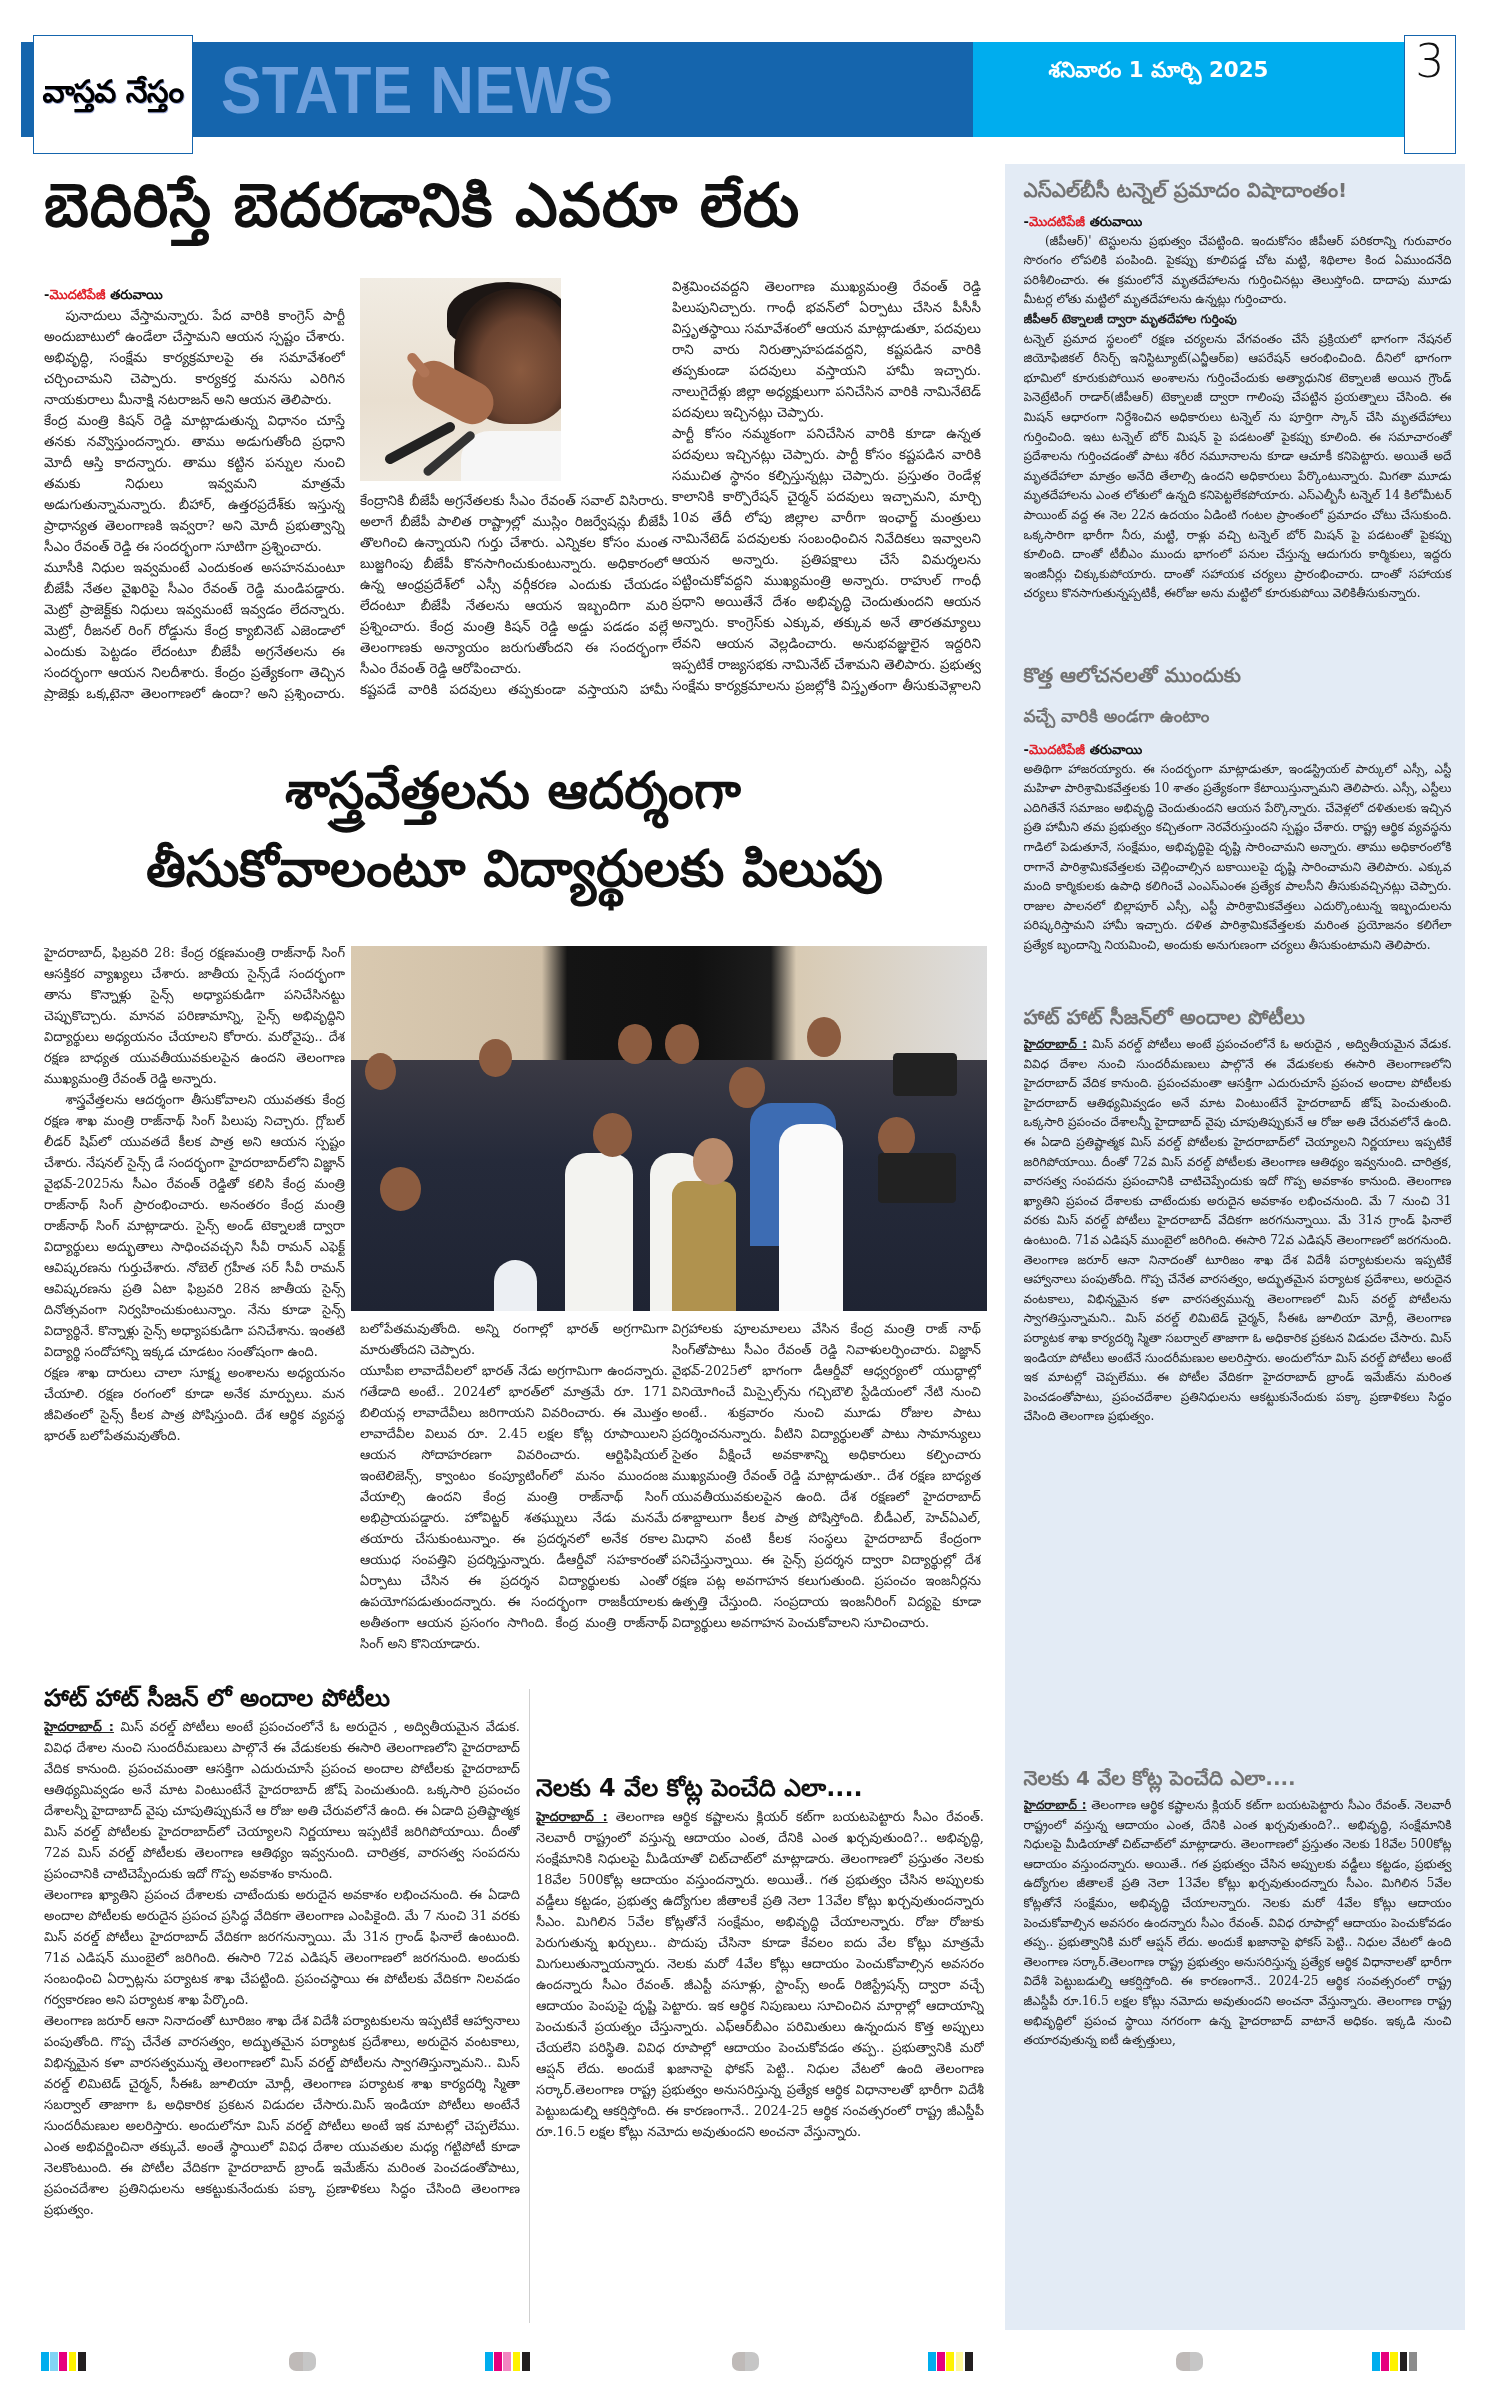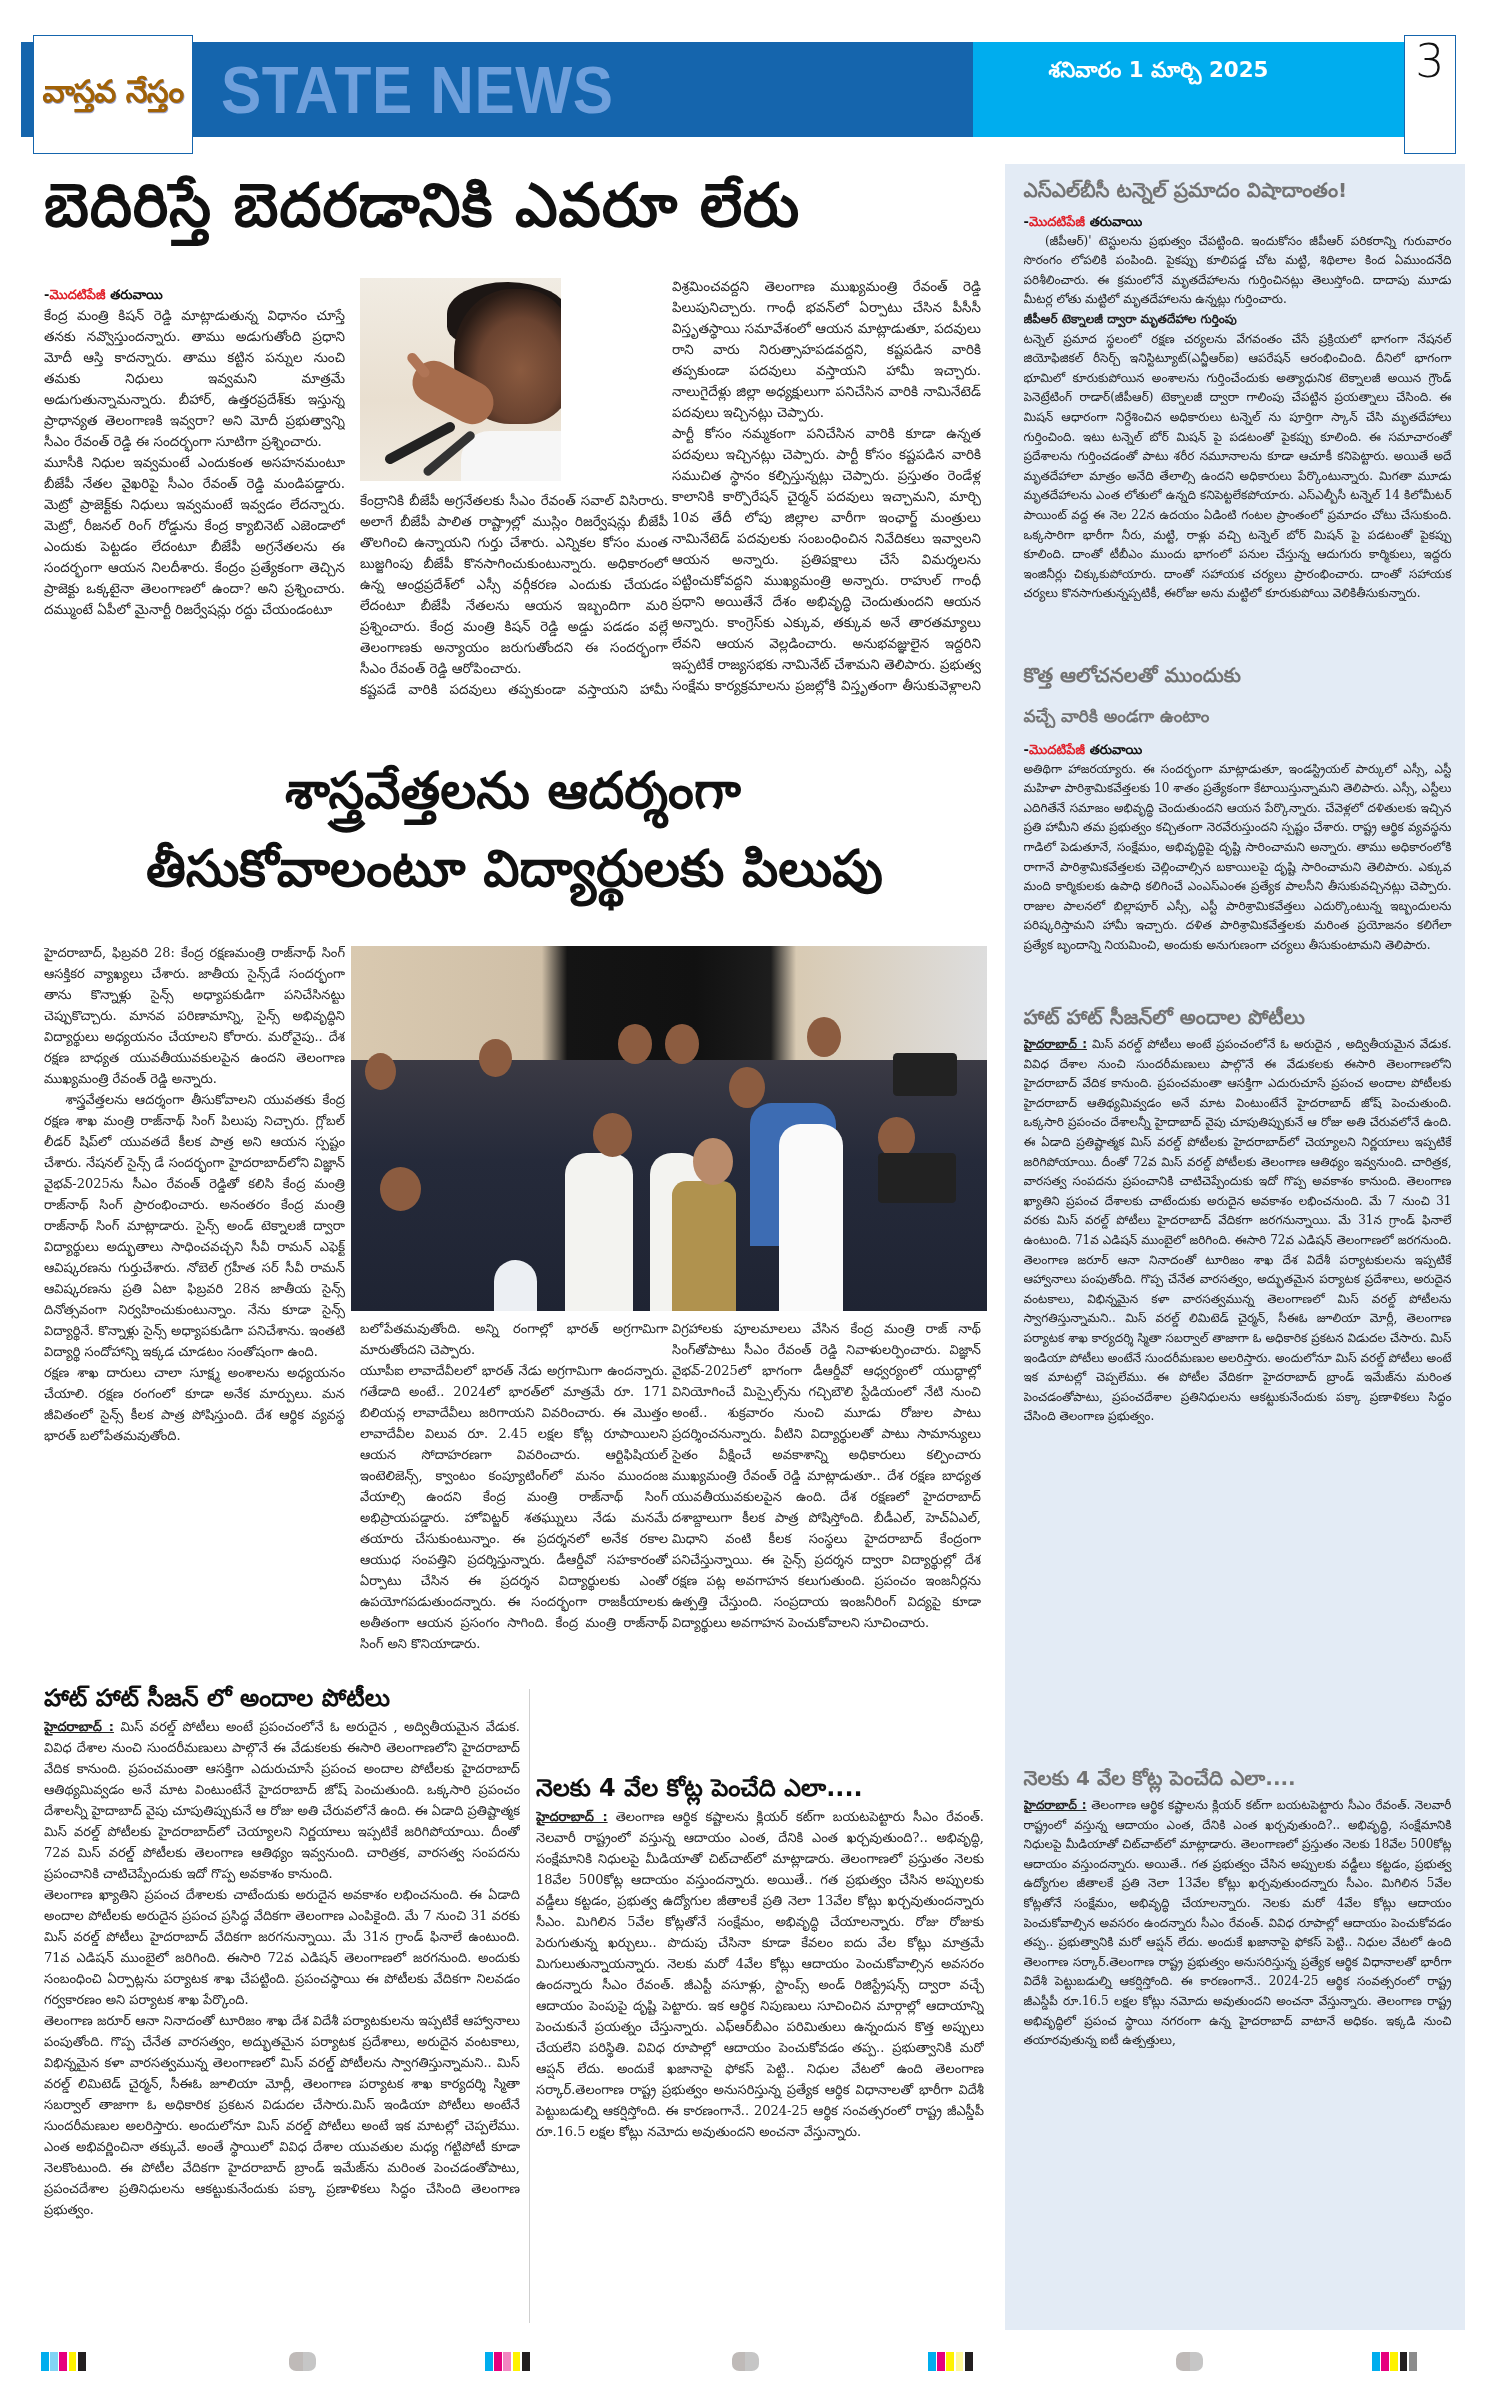--- a/index.html
+++ b/index.html
@@ -4,21 +4,21 @@
 <style>
   * { box-sizing: border-box; margin: 0; padding: 0; }
   html, body { width: 1509px; height: 2401px; background: #ffffff; overflow: hidden; }
   body { position: relative; font-family: "DejaVu Sans", sans-serif; color: #1a1a1a; }
 
   
   .mast-bar-dark { position: absolute; left: 20.7px; top: 42px; width: 953px; height: 95px; background: #1565ad; }
   .mast-bar-light { position: absolute; left: 973px; top: 42px; width: 475px; height: 95px; background: #00adee; }
   .mast-logo { position: absolute; left: 33px; top: 35px; width: 160px; height: 119px; background: #fff; border: 1.4px solid #1565ad;
     display: flex; align-items: center; justify-content: center; }
-  .mast-logo span { font-family: "DejaVu Sans", sans-serif; font-weight: bold; font-size: 31px; color: #a16207;
+  .mast-logo span { font-family: "DejaVu Sans", sans-serif; font-weight: bold; font-size: 31px; color: #000000;
     text-shadow: 0.7px 0.7px 0 #9aa6d6; letter-spacing: -0.7px; }
   .mast-section { position: absolute; left: 214px; top: 42px; width: 755px; height: 95px; display: flex; align-items: center; padding-left: 7.1px; }
   .mast-section span { font-family: "Liberation Sans", sans-serif; font-weight: bold; font-size: 67px; color: #6fa0dc; letter-spacing: 0.7px; transform: scaleX(0.9); transform-origin: left center; display: inline-block; }
   .mast-date { position: absolute; left: 973px; top: 24px; width: 371px; height: 95px; display: flex; align-items: center; justify-content: center; }
   .mast-date span { color: #fff; font-size: 21.4px; font-weight: bold; font-family: "DejaVu Sans", sans-serif; }
   .mast-page { position: absolute; left: 1404px; top: 35px; width: 52px; height: 119px; background: #fff; border: 1.4px solid #1565ad;
     display: flex; justify-content: center; }
   .mast-page span { font-family: "DejaVu Sans", sans-serif; font-weight: 300; font-size: 46px; color: #111; line-height: 1.1; }
 
   
@@ -85,20 +85,21 @@
   <div class="mast-page">
       <span>3</span>
     </div>
 </header>
 
 <article>
   <h1 class="headline" style="left:44px; top:170px; font-size:60px; letter-spacing:0.7px;text-align:right;">బెదిరిస్తే బెదరడానికి ఎవరూ లేరు</h1>
 
   <div class="col-text" style="left:44px; top:284px; width:301px; height:417px;">
     <p class="kicker"><span>-</span><span class="red">మొదటిపేజీ</span><span> తరువాయి</span></p>
+    <p class="indent">పునాదులు వేస్తామన్నారు. పేద వారికి కాంగ్రెస్ పార్టీ అందుబాటులో ఉండేలా చేస్తామని ఆయన స్పష్టం చేశారు. అభివృద్ధి, సంక్షేమ కార్యక్రమాలపై ఈ సమావేశంలో చర్చించామని చెప్పారు. కార్యకర్త మనసు ఎరిగిన నాయకురాలు మీనాక్షి నటరాజన్ అని ఆయన తెలిపారు.</p>
     <p>కేంద్ర మంత్రి కిషన్ రెడ్డి మాట్లాడుతున్న విధానం చూస్తే తనకు నవ్వొస్తుందన్నారు. తాము అడుగుతోంది ప్రధాని మోదీ ఆస్తి కాదన్నారు. తాము కట్టిన పన్నుల నుంచి తమకు నిధులు ఇవ్వమని మాత్రమే అడుగుతున్నామన్నారు. బీహార్, ఉత్తరప్రదేశ్‌కు ఇస్తున్న ప్రాధాన్యత తెలంగాణకి ఇవ్వరా? అని మోదీ ప్రభుత్వాన్ని సీఎం రేవంత్ రెడ్డి ఈ సందర్భంగా సూటిగా ప్రశ్నించారు.</p>
     <p>మూసీకి నిధుల ఇవ్వమంటే ఎందుకంత అసహనమంటూ బీజేపీ నేతల వైఖరిపై సీఎం రేవంత్ రెడ్డి మండిపడ్డారు. మెట్రో ప్రాజెక్ట్‌కు నిధులు ఇవ్వమంటే ఇవ్వడం లేదన్నారు. మెట్రో, రీజనల్ రింగ్ రోడ్డును కేంద్ర క్యాబినెట్ ఎజెండాలో ఎందుకు పెట్టడం లేదంటూ బీజేపీ అగ్రనేతలను ఈ సందర్భంగా ఆయన నిలదీశారు. కేంద్రం ప్రత్యేకంగా తెచ్చిన ప్రాజెక్టు ఒక్కటైనా తెలంగాణలో ఉందా? అని ప్రశ్నించారు. దమ్ముంటే ఏపీలో మైనార్టీ రిజర్వేషన్లు రద్దు చేయండంటూ</p>
   </div>
 
   <div class="photo photo-cm">
     <div class="hair"></div>
       <div class="head"></div>
       <div class="shirt"></div>
     <div class="arm"></div>
       <div class="finger"></div>

